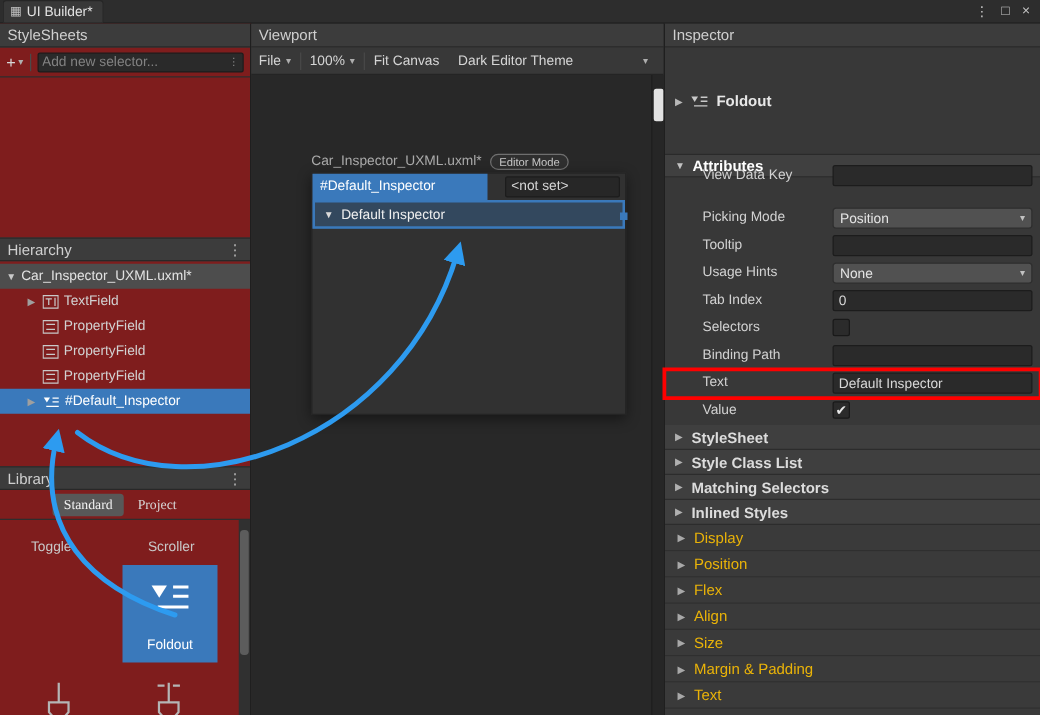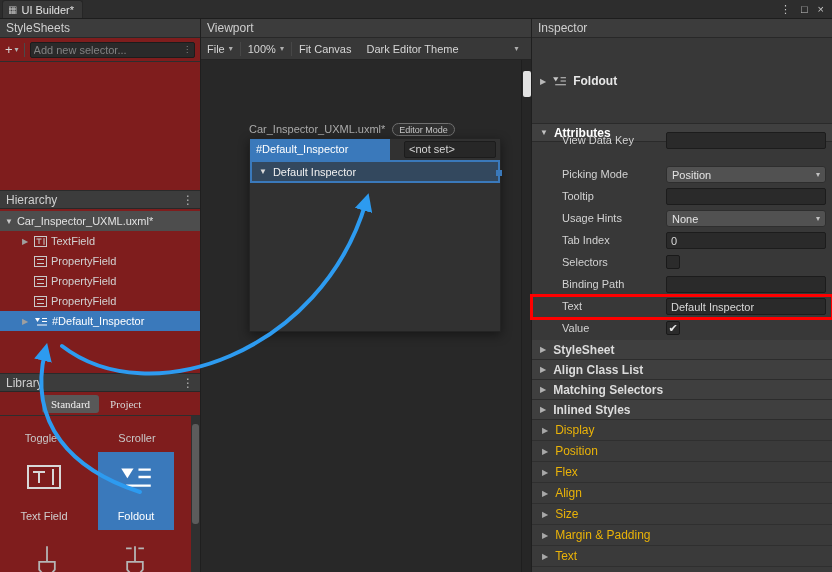--- a/index.html
+++ b/index.html
@@ -242,30 +242,20 @@
       <span class="more">⋮</span>
     </div>
     <div class="lib-tabs">
       <div class="lib-tab active">Standard</div>
       <div class="lib-tab">Project</div>
     </div>
     <div class="lib-grid">
       <div class="lib-label-sm" style="left:12px; width:58px;">Toggle</div>
       <div class="lib-label-sm" style="left:104px; width:66px;">Scroller</div>
 
-      <div class="lib-tile" style="left:6px;">
-        <span class="tile-ico">
-          <svg width="34" height="32" viewBox="0 0 17 16">
-              <rect x="0.5" y="2.5" width="16" height="11" fill="none" stroke="currentColor"></rect>
-              <path d="M3 5.5h6M6 5.5v5.5" stroke="currentColor" fill="none"></path>
-              <path d="M13 4v8" stroke="currentColor" fill="none"></path>
-            </svg>
-        </span>
-        <span class="tile-label">Text Field</span>
-      </div>
       <div class="lib-tile selected" style="left:98px;">
         <span class="tile-ico">
           <svg width="36" height="32" viewBox="0 0 14 13">
               <path d="M1 3h5L3.5 7z" fill="currentColor"></path>
               <path d="M8 3.5h5M8 6.5h5M3 10h10" stroke="currentColor" fill="none"></path>
             </svg>
         </span>
         <span class="tile-label">Foldout</span>
       </div>
 
@@ -408,21 +398,21 @@
           </div>
         </div>
       </div>
 
       <div class="sec-row" style="top:302px;">
         <span class="tri">▶</span>
         <span class="label">StyleSheet</span>
       </div>
       <div class="sec-row" style="top:322px;">
         <span class="tri">▶</span>
-        <span class="label">Align Class List</span>
+        <span class="label">Style Class List</span>
       </div>
       <div class="sec-row" style="top:342px;">
         <span class="tri">▶</span>
         <span class="label">Matching Selectors</span>
       </div>
       <div class="sec-row" style="top:362px;">
         <span class="tri">▶</span>
         <span class="label">Inlined Styles</span>
       </div>
 

